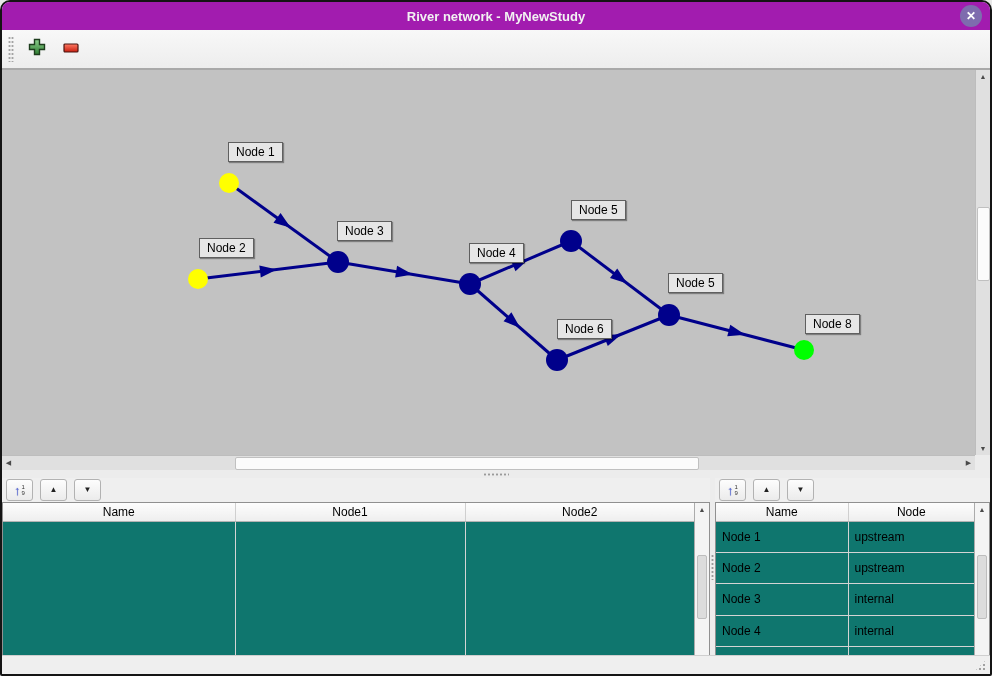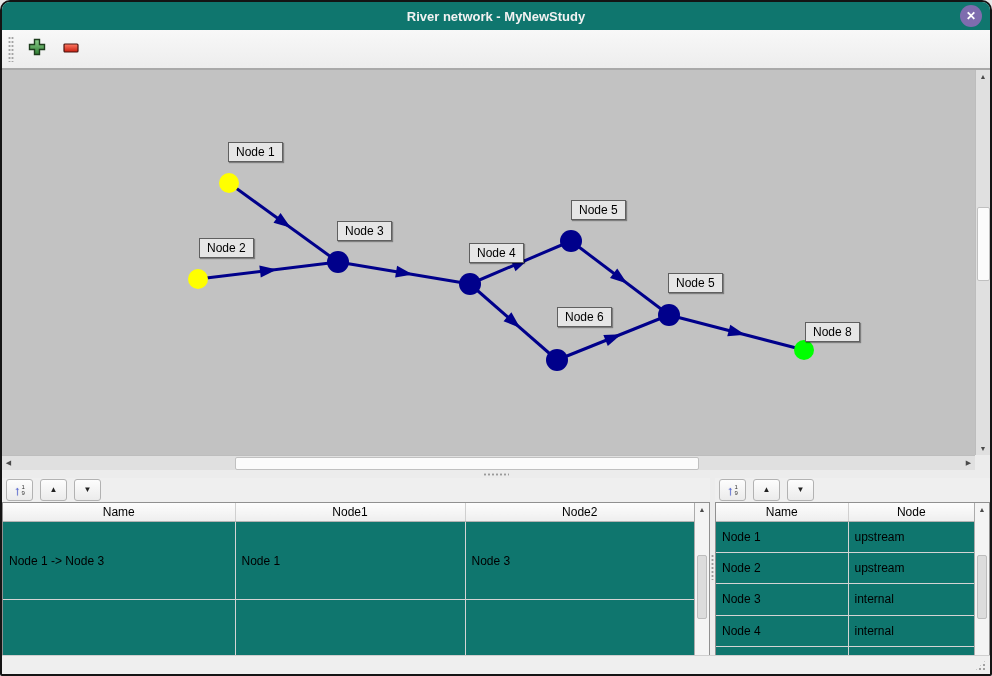--- a/index.html
+++ b/index.html
@@ -1,19 +1,19 @@
 <!DOCTYPE html>
 <html><head>
 <meta charset="utf-8">
 <style>
   html,body{margin:0;padding:0;background:#e8e8e8;font-family:"Liberation Sans",sans-serif;}
   .window{position:relative;width:992px;height:676px;box-sizing:border-box;border:2px solid #141414;
           border-radius:10px 10px 2px 2px;overflow:hidden;background:#efefef;}
   
-  .titlebar{position:absolute;left:0;top:0;width:988px;height:28px;background:#0f766e;
+  .titlebar{position:absolute;left:0;top:0;width:988px;height:28px;background:#a21caf;
             display:flex;align-items:center;justify-content:center;}
   .title{color:#f2f2f2;font-size:13px;font-weight:bold;}
   .close-btn{position:absolute;right:8px;top:3px;width:22px;height:22px;border-radius:50%;
              background:#7e6cae;color:#fff;font-size:12px;font-weight:bold;line-height:22px;
              text-align:center;cursor:pointer;}
   
   .toolbar{position:absolute;left:0;top:28px;width:988px;height:40px;
            background:linear-gradient(#f8f8f8,#ededed);border-bottom:2px solid #a9a9a9;
            box-sizing:border-box;display:flex;align-items:center;}
   .tb-handle{width:6px;height:26px;margin-left:6px;margin-right:10px;
@@ -155,23 +155,23 @@
           <circle cx="569" cy="171" r="11" fill="#00008b"></circle>
           <circle cx="555" cy="290" r="11" fill="#00008b"></circle>
           <circle cx="667" cy="245" r="11" fill="#00008b"></circle>
           <circle cx="802" cy="280" r="10" fill="#00ff00"></circle>
         </svg>
     <div class="node-label" style="left: 226px; top: 72px;">Node 1</div>
         <div class="node-label" style="left: 197px; top: 168px;">Node 2</div>
         <div class="node-label" style="left: 335px; top: 151px;">Node 3</div>
         <div class="node-label" style="left: 467px; top: 173px;">Node 4</div>
         <div class="node-label" style="left: 569px; top: 130px;">Node 5</div>
-        <div class="node-label" style="left: 555px; top: 237px;">Node 6</div>
+        <div class="node-label" style="left: 555px; top: 249px;">Node 6</div>
         <div class="node-label" style="left: 666px; top: 203px;">Node 5</div>
-        <div class="node-label" style="left: 803px; top: 252px;">Node 8</div>
+        <div class="node-label" style="left: 803px; top: 244px;">Node 8</div>
       </div>
     <div class="vscroll">
       <div class="sb-arr" style="top:0">▲</div>
       <div class="sb-thumb" id="vThumb" style="top: 137px; height: 72px;"></div>
       <div class="sb-arr" style="bottom:0">▼</div>
     </div>
   </div>
   <div class="hscroll-row">
     <div class="hscroll">
       <div class="sb-arr" style="left:0">◀</div>
@@ -214,25 +214,20 @@
             </colgroup>
           <thead>
               <tr>
                 <th>Name</th>
                 <th>Node1</th>
                 <th>Node2</th>
               </tr>
             </thead>
             <tbody>
               <tr>
-                <td>Node 1 -&gt; Node 3</td>
-                <td>Node 1</td>
-                <td>Node 3</td>
-              </tr>
-              <tr>
                 <td></td>
                 <td></td>
                 <td></td>
               </tr>
             </tbody>
         </table>
         <div class="tscroll">
           <div class="sb-arr">▲</div>
           <div class="track">
               <div class="sb-thumb"></div>

